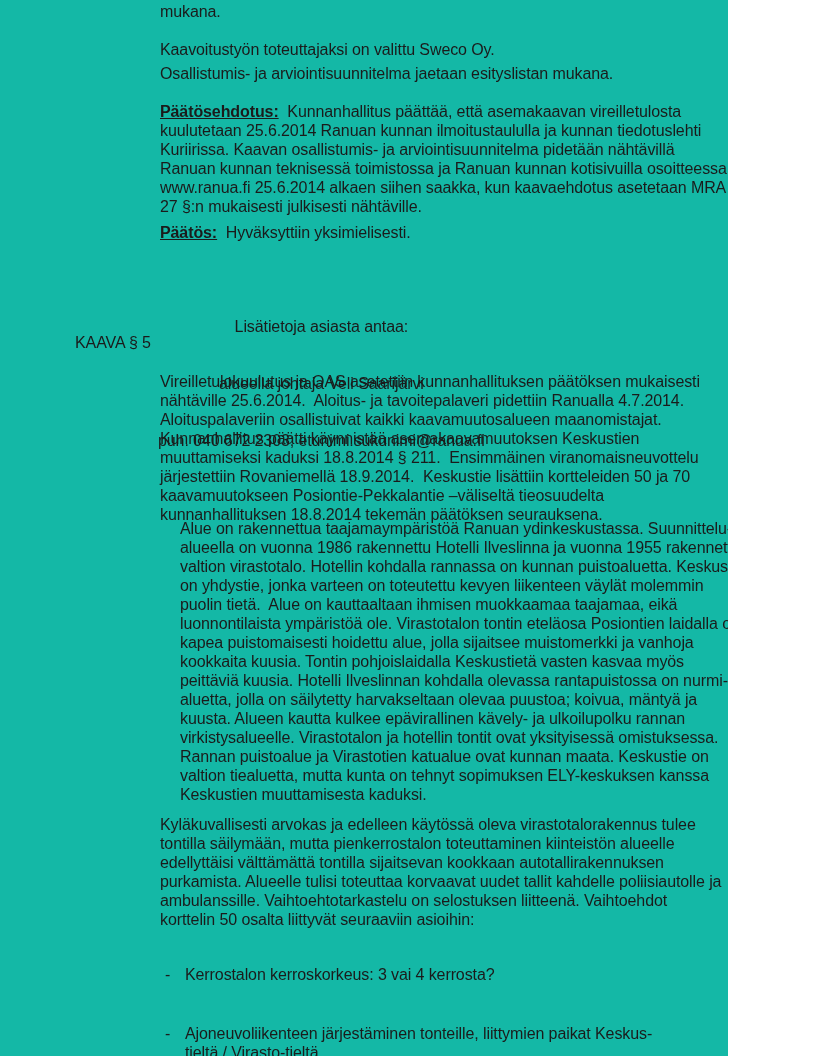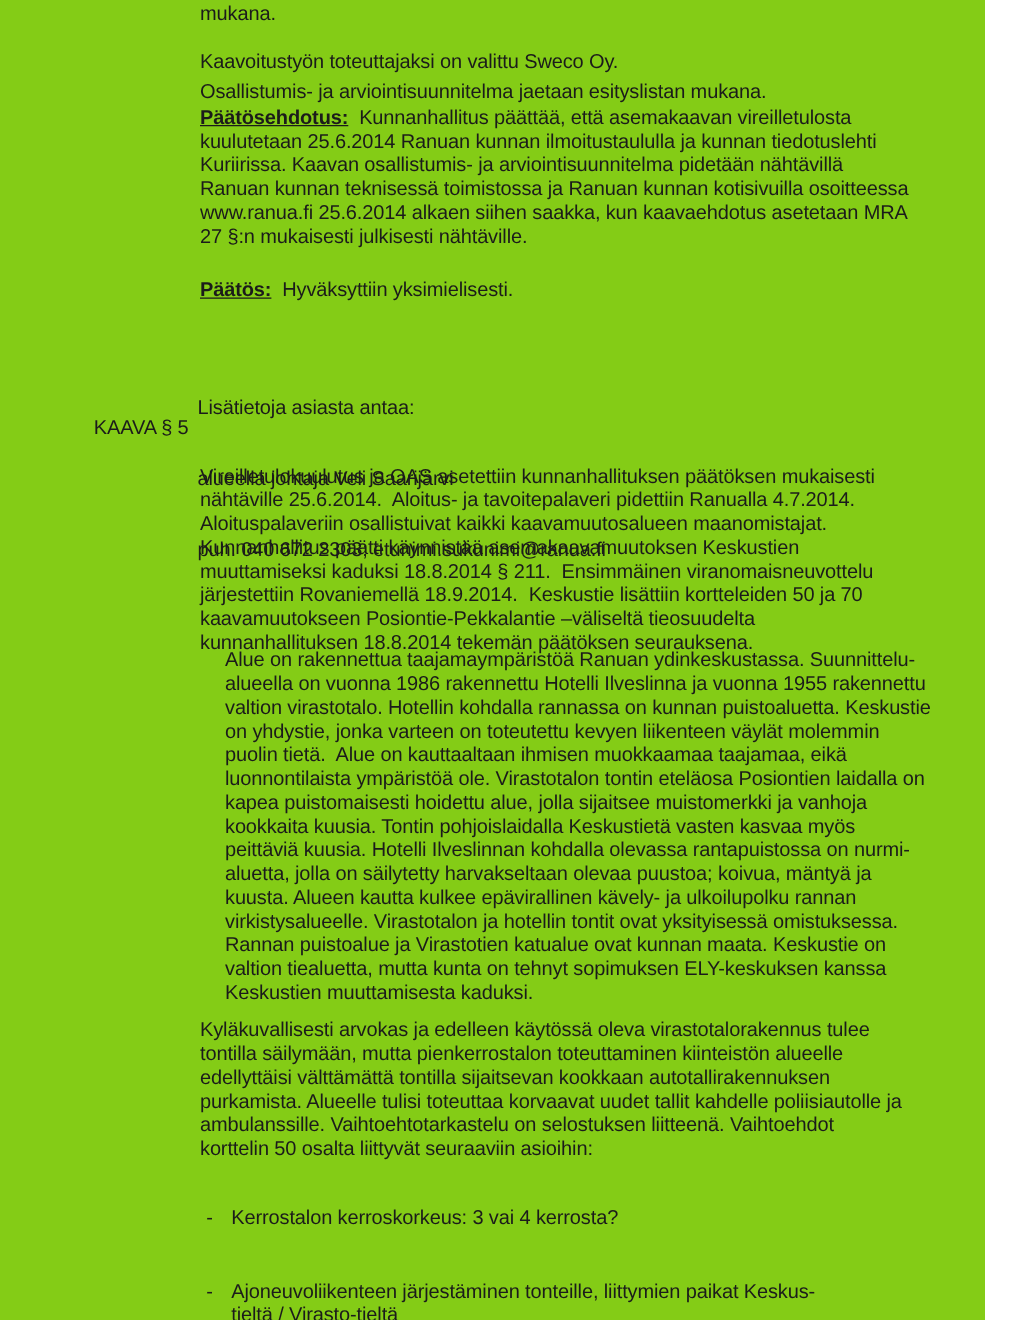--- a/index.html
+++ b/index.html
@@ -2,46 +2,46 @@
 <html><head>
 <meta charset="utf-8">
 <style>
   html, body {
     margin: 0;
     padding: 0;
     background: #ffffff;
   }
   .page {
     position: relative;
-    width: 788px;
+    width: 728px;
     height: 1056px;
-    background: #84cc16;
+    background: #14b8a6;
     overflow: hidden;
     font-family: "Liberation Sans", "DejaVu Sans", sans-serif;
     color: #1b1b1b;
   }
   .blk {
     position: absolute;
     left: 160px;
     margin: 0;
     font-size: 16px;
     line-height: 19px;
     white-space: pre;
     letter-spacing: -0.1px;
   }
   .lead {
     font-weight: bold;
     text-decoration: underline;
   }
   .b-mukana        { top: 2px; }
   .b-kaavoitustyo  { top: 40px; }
   .b-osallistumis  { top: 64px; }
-  .b-paatosehdotus { top: 85px; }
+  .b-paatosehdotus { top: 102px; }
   .b-paatos        { top: 223px; }
-  .b-contact       { top: 279px; left: 158px; }
+  .b-contact       { top: 279px; left: 158px; text-align: center; }
   .b-contact div   { white-space: pre; }
   .b-kaava         { left: 75px; top: 333px; }
   .b-p1            { top: 372px; }
   .b-p2            { top: 519px; margin-left: 20px; }
   .b-p3            { top: 815px; }
   .b-list {
     top: 926px;
     list-style: none;
     padding: 0;
     line-height: 19.5px;

